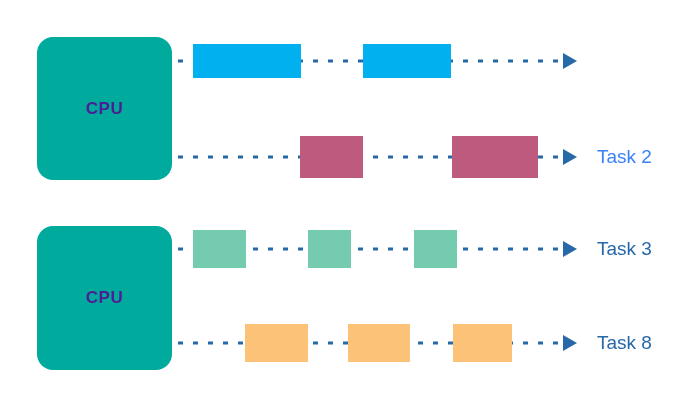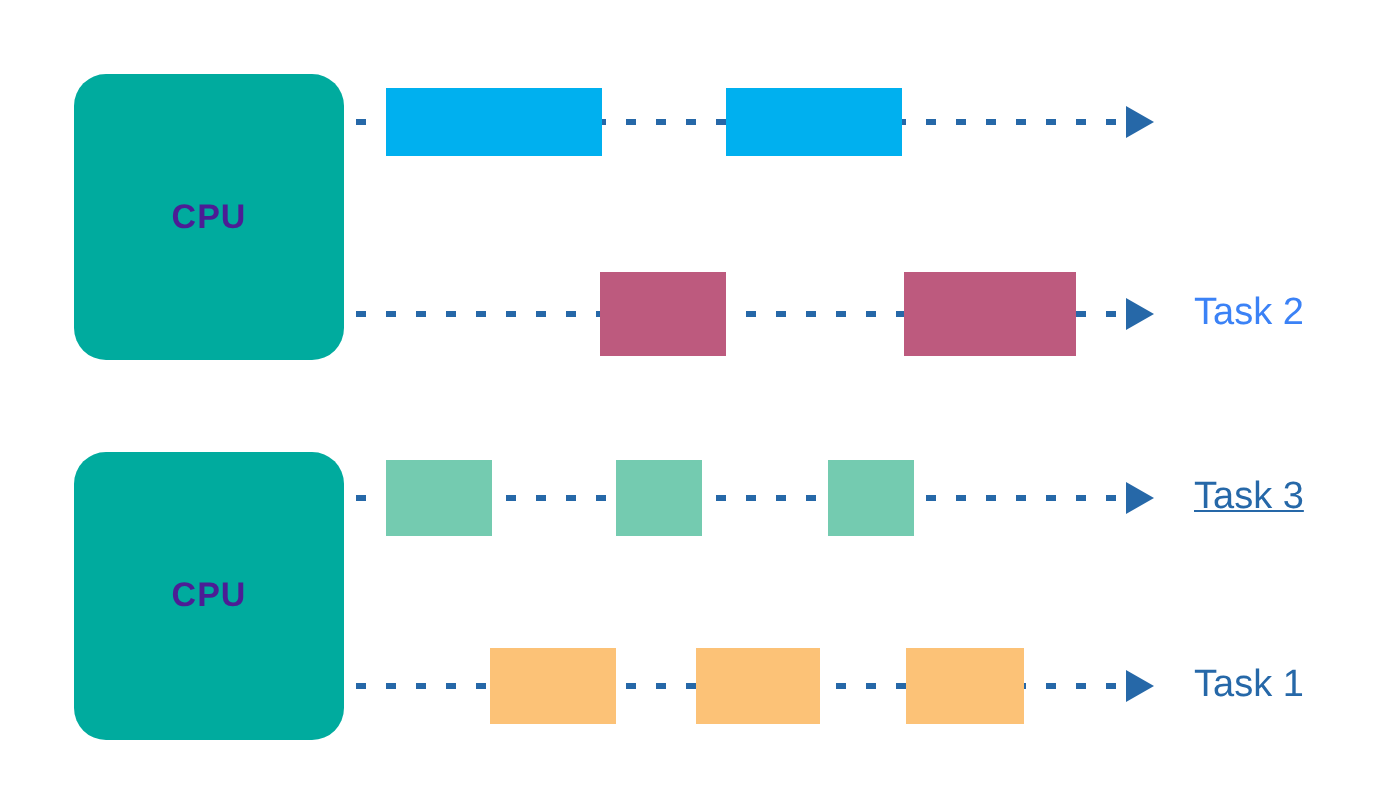--- a/index.html
+++ b/index.html
@@ -107,25 +107,25 @@
         <div class="burst" style="left: 452px; width: 86px; height: 42px; background: rgb(189, 90, 126);"></div>
         <div class="arrow-head" style="left: 563px; border-left-color: rgb(38, 104, 168);"></div>
         <div class="task-label" style="left: 597px; color: #3b82f6;">Task 2</div>
       </div>
       <div class="task-row" style="top: 227px;">
         <div class="task-line" style="left: 178px; width: 382px; background-image: linear-gradient(to right, rgb(38, 104, 168) 0px, rgb(38, 104, 168) 5px, rgba(0, 0, 0, 0) 5px, rgba(0, 0, 0, 0) 15px);"></div>
         <div class="burst" style="left: 193px; width: 53px; height: 38px; background: rgb(116, 203, 176);"></div>
         <div class="burst" style="left: 308px; width: 43px; height: 38px; background: rgb(116, 203, 176);"></div>
         <div class="burst" style="left: 414px; width: 43px; height: 38px; background: rgb(116, 203, 176);"></div>
         <div class="arrow-head" style="left: 563px; border-left-color: rgb(38, 104, 168);"></div>
-        <div class="task-label" style="left: 597px; color: rgb(38, 104, 168); text-decoration: underline;">Task 3</div>
+        <div class="task-label" style="left: 597px; color: rgb(38, 104, 168);">Task 3</div>
       </div>
       <div class="task-row" style="top: 321px;">
         <div class="task-line" style="left: 178px; width: 382px; background-image: linear-gradient(to right, rgb(38, 104, 168) 0px, rgb(38, 104, 168) 5px, rgba(0, 0, 0, 0) 5px, rgba(0, 0, 0, 0) 15px);"></div>
         <div class="burst" style="left: 245px; width: 63px; height: 38px; background: rgb(252, 194, 119);"></div>
         <div class="burst" style="left: 348px; width: 62px; height: 38px; background: rgb(252, 194, 119);"></div>
         <div class="burst" style="left: 453px; width: 59px; height: 38px; background: rgb(252, 194, 119);"></div>
         <div class="arrow-head" style="left: 563px; border-left-color: rgb(38, 104, 168);"></div>
-        <div class="task-label" style="left: 597px; color: rgb(38, 104, 168);">Task 1</div>
+        <div class="task-label" style="left: 597px; color: rgb(38, 104, 168);">Task 8</div>
       </div>
     </div>
 
 </div>
 
 </body></html>

